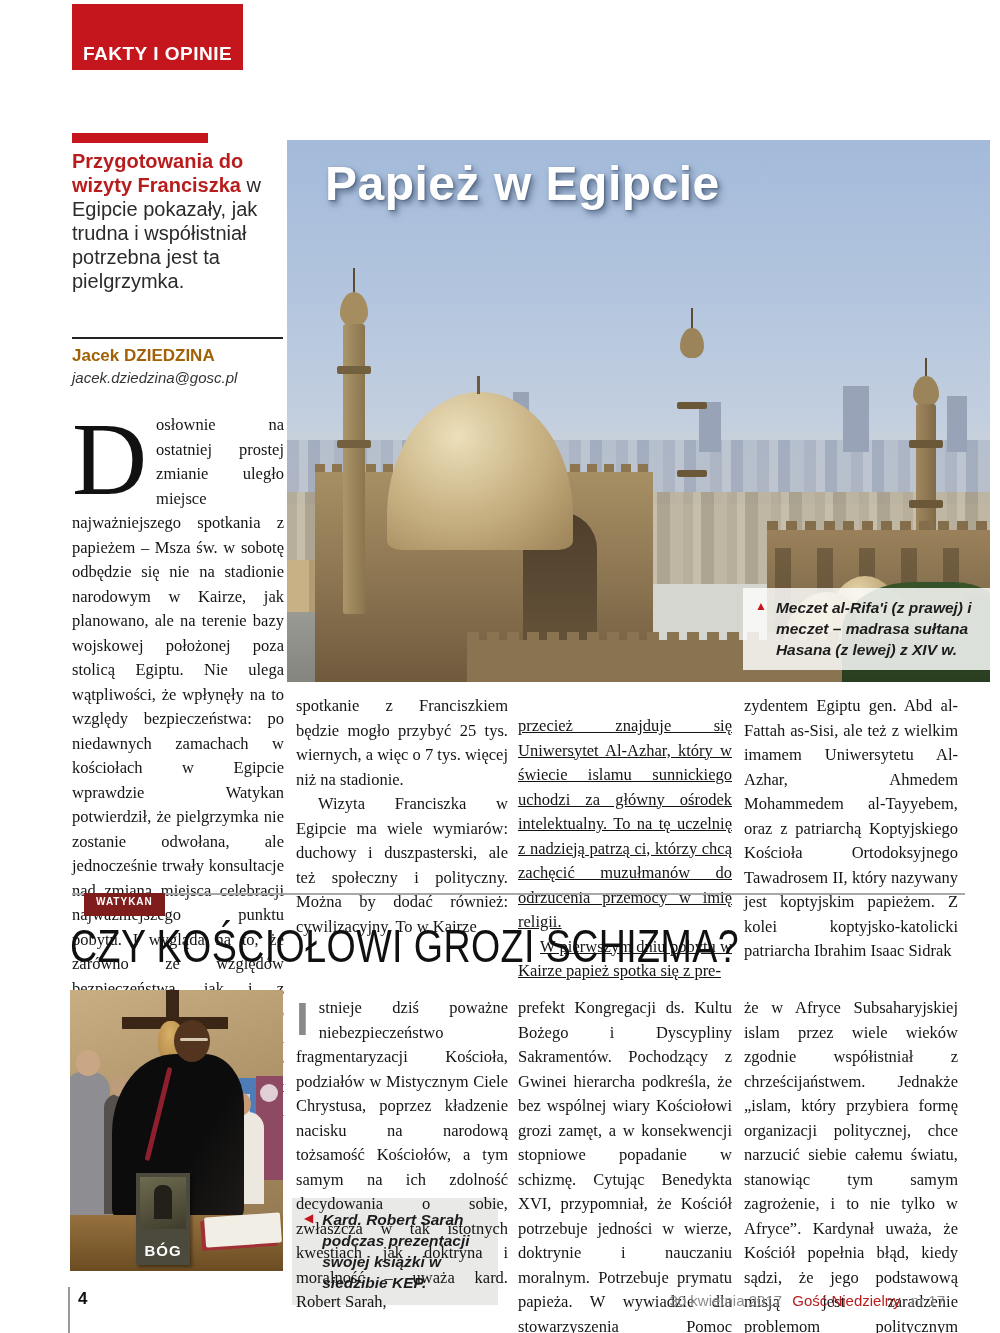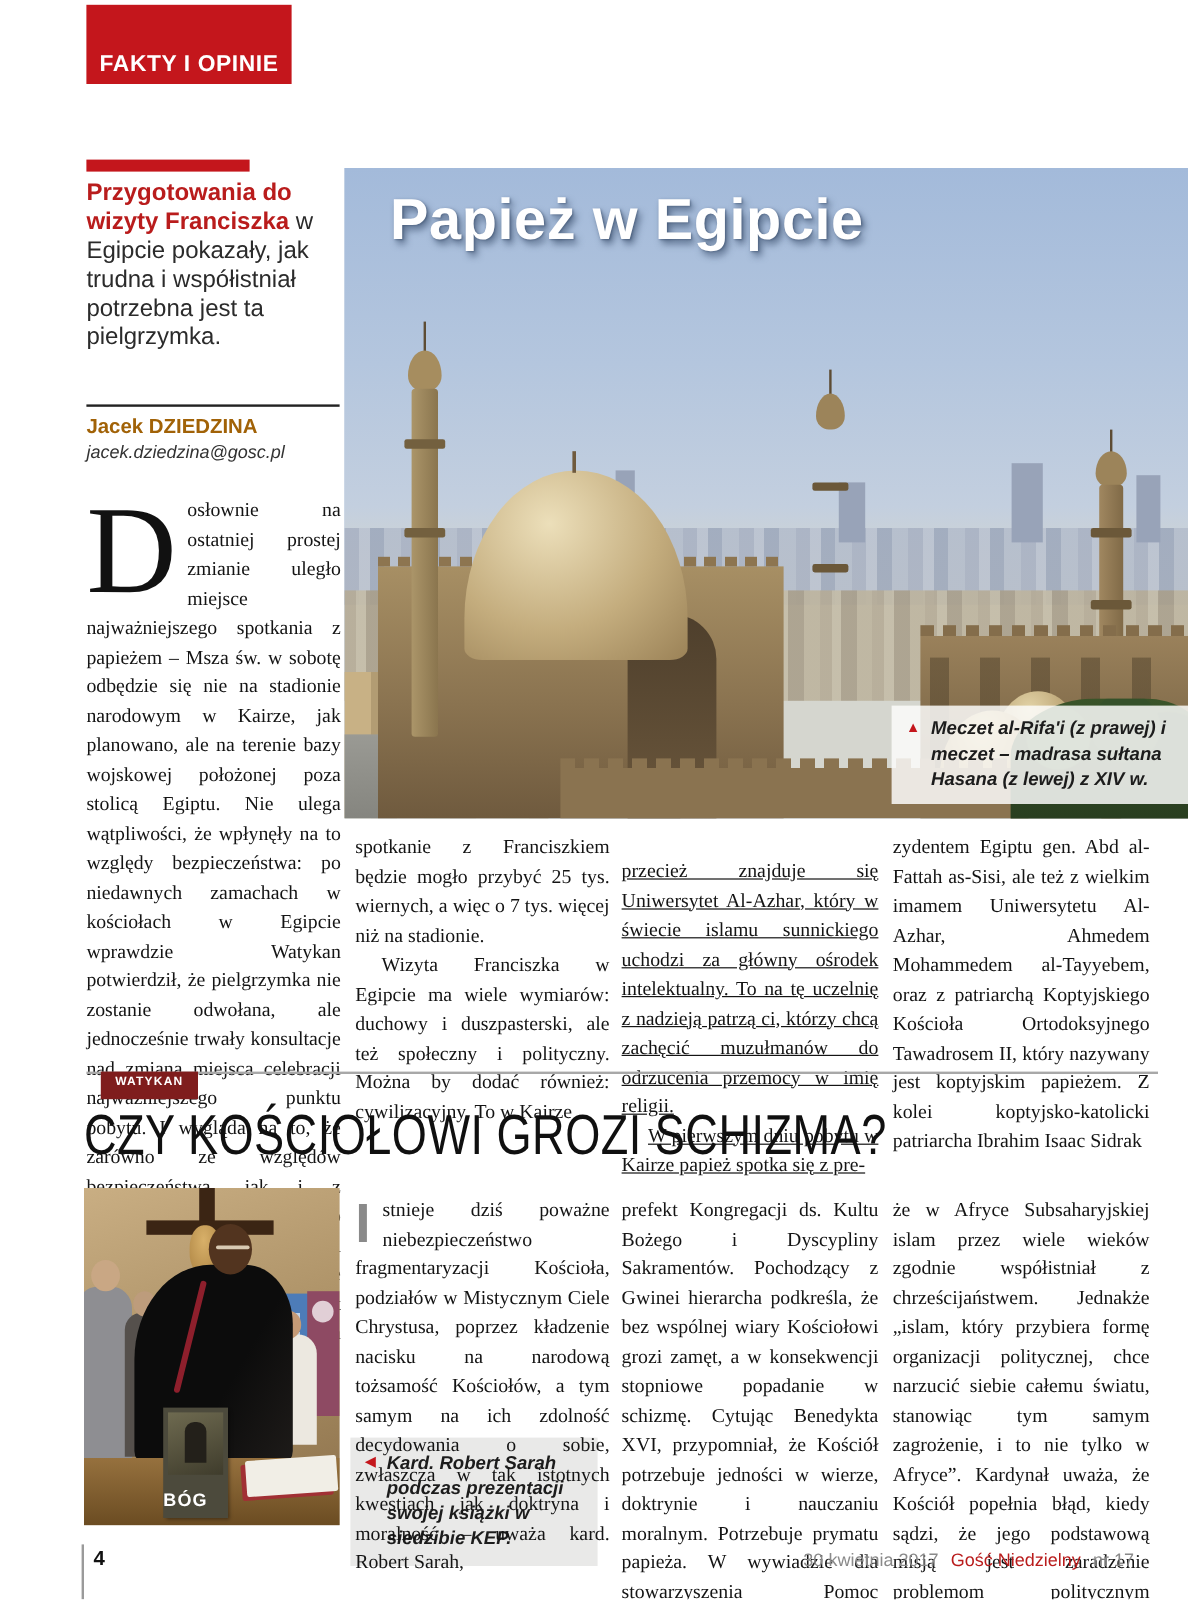--- a/index.html
+++ b/index.html
@@ -137,21 +137,21 @@
   .p2-table{position:absolute;left:0;bottom:0;width:213px;height:56px;
           background:linear-gradient(180deg,#96713e,#6b4c22);}
   .p2-papers{position:absolute;right:2px;bottom:26px;width:76px;height:30px;background:#f1eee6;
           transform:rotate(-4deg);border-radius:2px;box-shadow:-4px 3px 0 #a13034;}
   .p2-book{position:absolute;left:66px;bottom:6px;width:54px;height:92px;background:#4c4a3c;
           box-shadow:2px 2px 3px rgba(0,0,0,.4);}
   .p2-book-img{position:absolute;left:4px;top:4px;width:46px;height:52px;
           background:linear-gradient(160deg,#6e6a50,#3f3c2c);}
   .p2-book-img:before{content:"";position:absolute;left:14px;top:8px;width:18px;height:34px;
           border-radius:8px 8px 0 0;background:#23201a;}
-  .p2-book-title{position:absolute;left:0;bottom:6px;width:100%;text-align:left;color:#fff;
+  .p2-book-title{position:absolute;left:0;bottom:6px;width:100%;text-align:center;color:#fff;
           font-weight:bold;font-size:15px;letter-spacing:1px;}
   .p2-caption{left:292px;top:1198px;width:206px;box-sizing:border-box;background:#e9e9e8;
           padding:11px 12px 12px 12px;display:flex;gap:9px;}
 
   
   .colE{left:296px;top:996px;width:212px;height:196px;}
   .colF{left:518px;top:996px;width:214px;height:290px;}
   .colG{left:744px;top:996px;width:214px;height:290px;}
 
   

